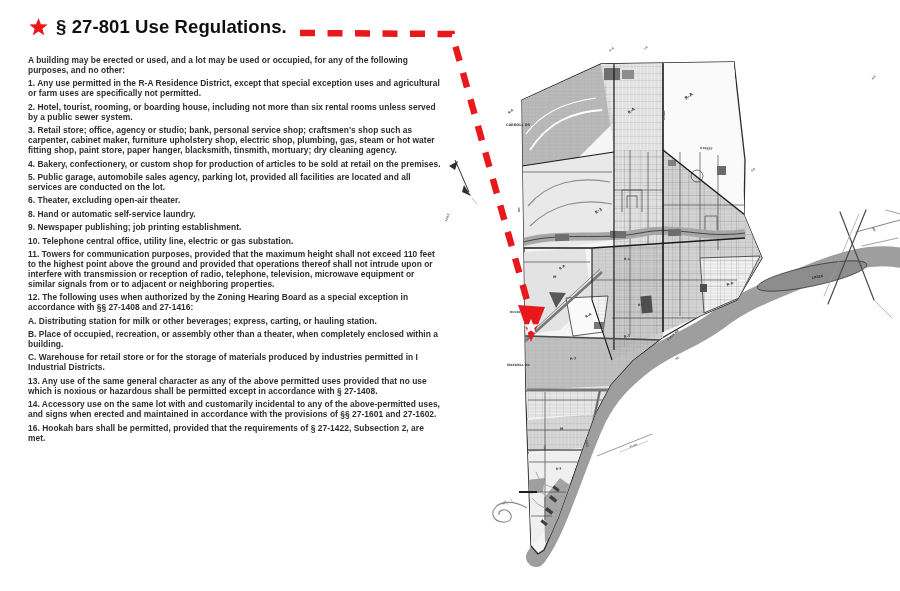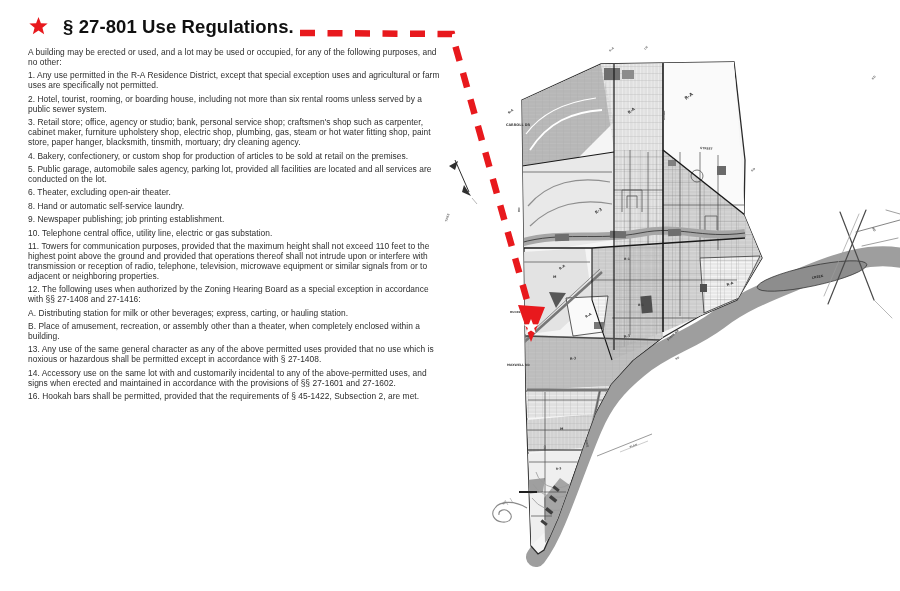--- a/index.html
+++ b/index.html
@@ -1,24 +1,24 @@
 <!DOCTYPE html>
 <html><head>
 <meta charset="utf-8">
 <style>
   html,body{margin:0;padding:0;background:#ffffff;}
   .page{position:relative;width:900px;height:591px;background:#ffffff;overflow:hidden;
         font-family:"Liberation Sans", sans-serif;}
   .left{position:absolute;left:28px;top:16px;width:414px;z-index:2;}
-  .title-row{display:flex;align-items:flex-start;gap:14px;margin:0 0 9px 0;}
+  .title-row{display:flex;align-items:flex-end;gap:7px;margin:0 0 17px 0;}
   .title-row h1{margin:0;font-size:18.5px;font-weight:bold;color:#101010;letter-spacing:.1px;
                 font-family:"Liberation Sans", sans-serif;}
   .star-svg{width:21px;height:21px;flex:0 0 auto;}
   .paras p{margin:0 0 3.4px 0;font-size:8.4px;line-height:10px;color:#2e2e2e;
-           font-weight:normal;letter-spacing:.05px;}
+           font-weight:bold;letter-spacing:.05px;}
   .map-layer{position:absolute;left:0;top:0;width:900px;height:591px;z-index:1;}
   .map-label{font-family:"DejaVu Sans", sans-serif;font-weight:bold;}
 </style>
 </head>
 <body>
 
 <div class="page">
 
   <div class="left">
     <div class="title-row">
@@ -34,24 +34,25 @@
         <p>3. Retail store; office, agency or studio; bank, personal service shop; craftsmen's shop such as carpenter, cabinet maker, furniture upholstery shop, electric shop, plumbing, gas, steam or hot water fitting shop, paint store, paper hanger, blacksmith, tinsmith, mortuary; dry cleaning agency.</p>
         <p>4. Bakery, confectionery, or custom shop for production of articles to be sold at retail on the premises.</p>
         <p>5. Public garage, automobile sales agency, parking lot, provided all facilities are located and all services are conducted on the lot.</p>
         <p>6. Theater, excluding open-air theater.</p>
         <p>8. Hand or automatic self-service laundry.</p>
         <p>9. Newspaper publishing; job printing establishment.</p>
         <p>10. Telephone central office, utility line, electric or gas substation.</p>
         <p>11. Towers for communication purposes, provided that the maximum height shall not exceed 110 feet to the highest point above the ground and provided that operations thereof shall not intrude upon or interfere with transmission or reception of radio, telephone, television, microwave equipment or similar signals from or to adjacent or neighboring properties.</p>
         <p>12. The following uses when authorized by the Zoning Hearing Board as a special exception in accordance with §§ 27-1408 and 27-1416:</p>
         <p>A. Distributing station for milk or other beverages; express, carting, or hauling station.</p>
-        <p>B. Place of amusement, recreation, or assembly other than a theater, when completely enclosed within a building.</p>
+        <p>B. Place of occupied, recreation, or assembly other than a theater, when completely enclosed within a building.</p>
+        <p>C. Warehouse for retail store or for the storage of materials produced by industries permitted in I Industrial Districts.</p>
         <p>13. Any use of the same general character as any of the above permitted uses provided that no use which is noxious or hazardous shall be permitted except in accordance with § 27-1408.</p>
         <p>14. Accessory use on the same lot with and customarily incidental to any of the above-permitted uses, and signs when erected and maintained in accordance with the provisions of §§ 27-1601 and 27-1602.</p>
-        <p>16. Hookah bars shall be permitted, provided that the requirements of § 45-1422, Subsection 2, are met.</p>
+        <p>16. Hookah bars shall be permitted, provided that the requirements of § 27-1422, Subsection 2, are met.</p>
       </div>
   </div>
 
   <svg class="map-layer" viewBox="0 0 900 591">
     <defs>
       <pattern id="lotsH" width="7" height="3.6" patternUnits="userSpaceOnUse">
         <path d="M0,0H7 M0,1.8H7" stroke="#9a9a9a" stroke-width="0.35" fill="none"></path>
         <path d="M3.5,0V3.6" stroke="#a8a8a8" stroke-width="0.3" fill="none"></path>
       </pattern>
       <pattern id="lotsV" width="3.6" height="7" patternUnits="userSpaceOnUse">

